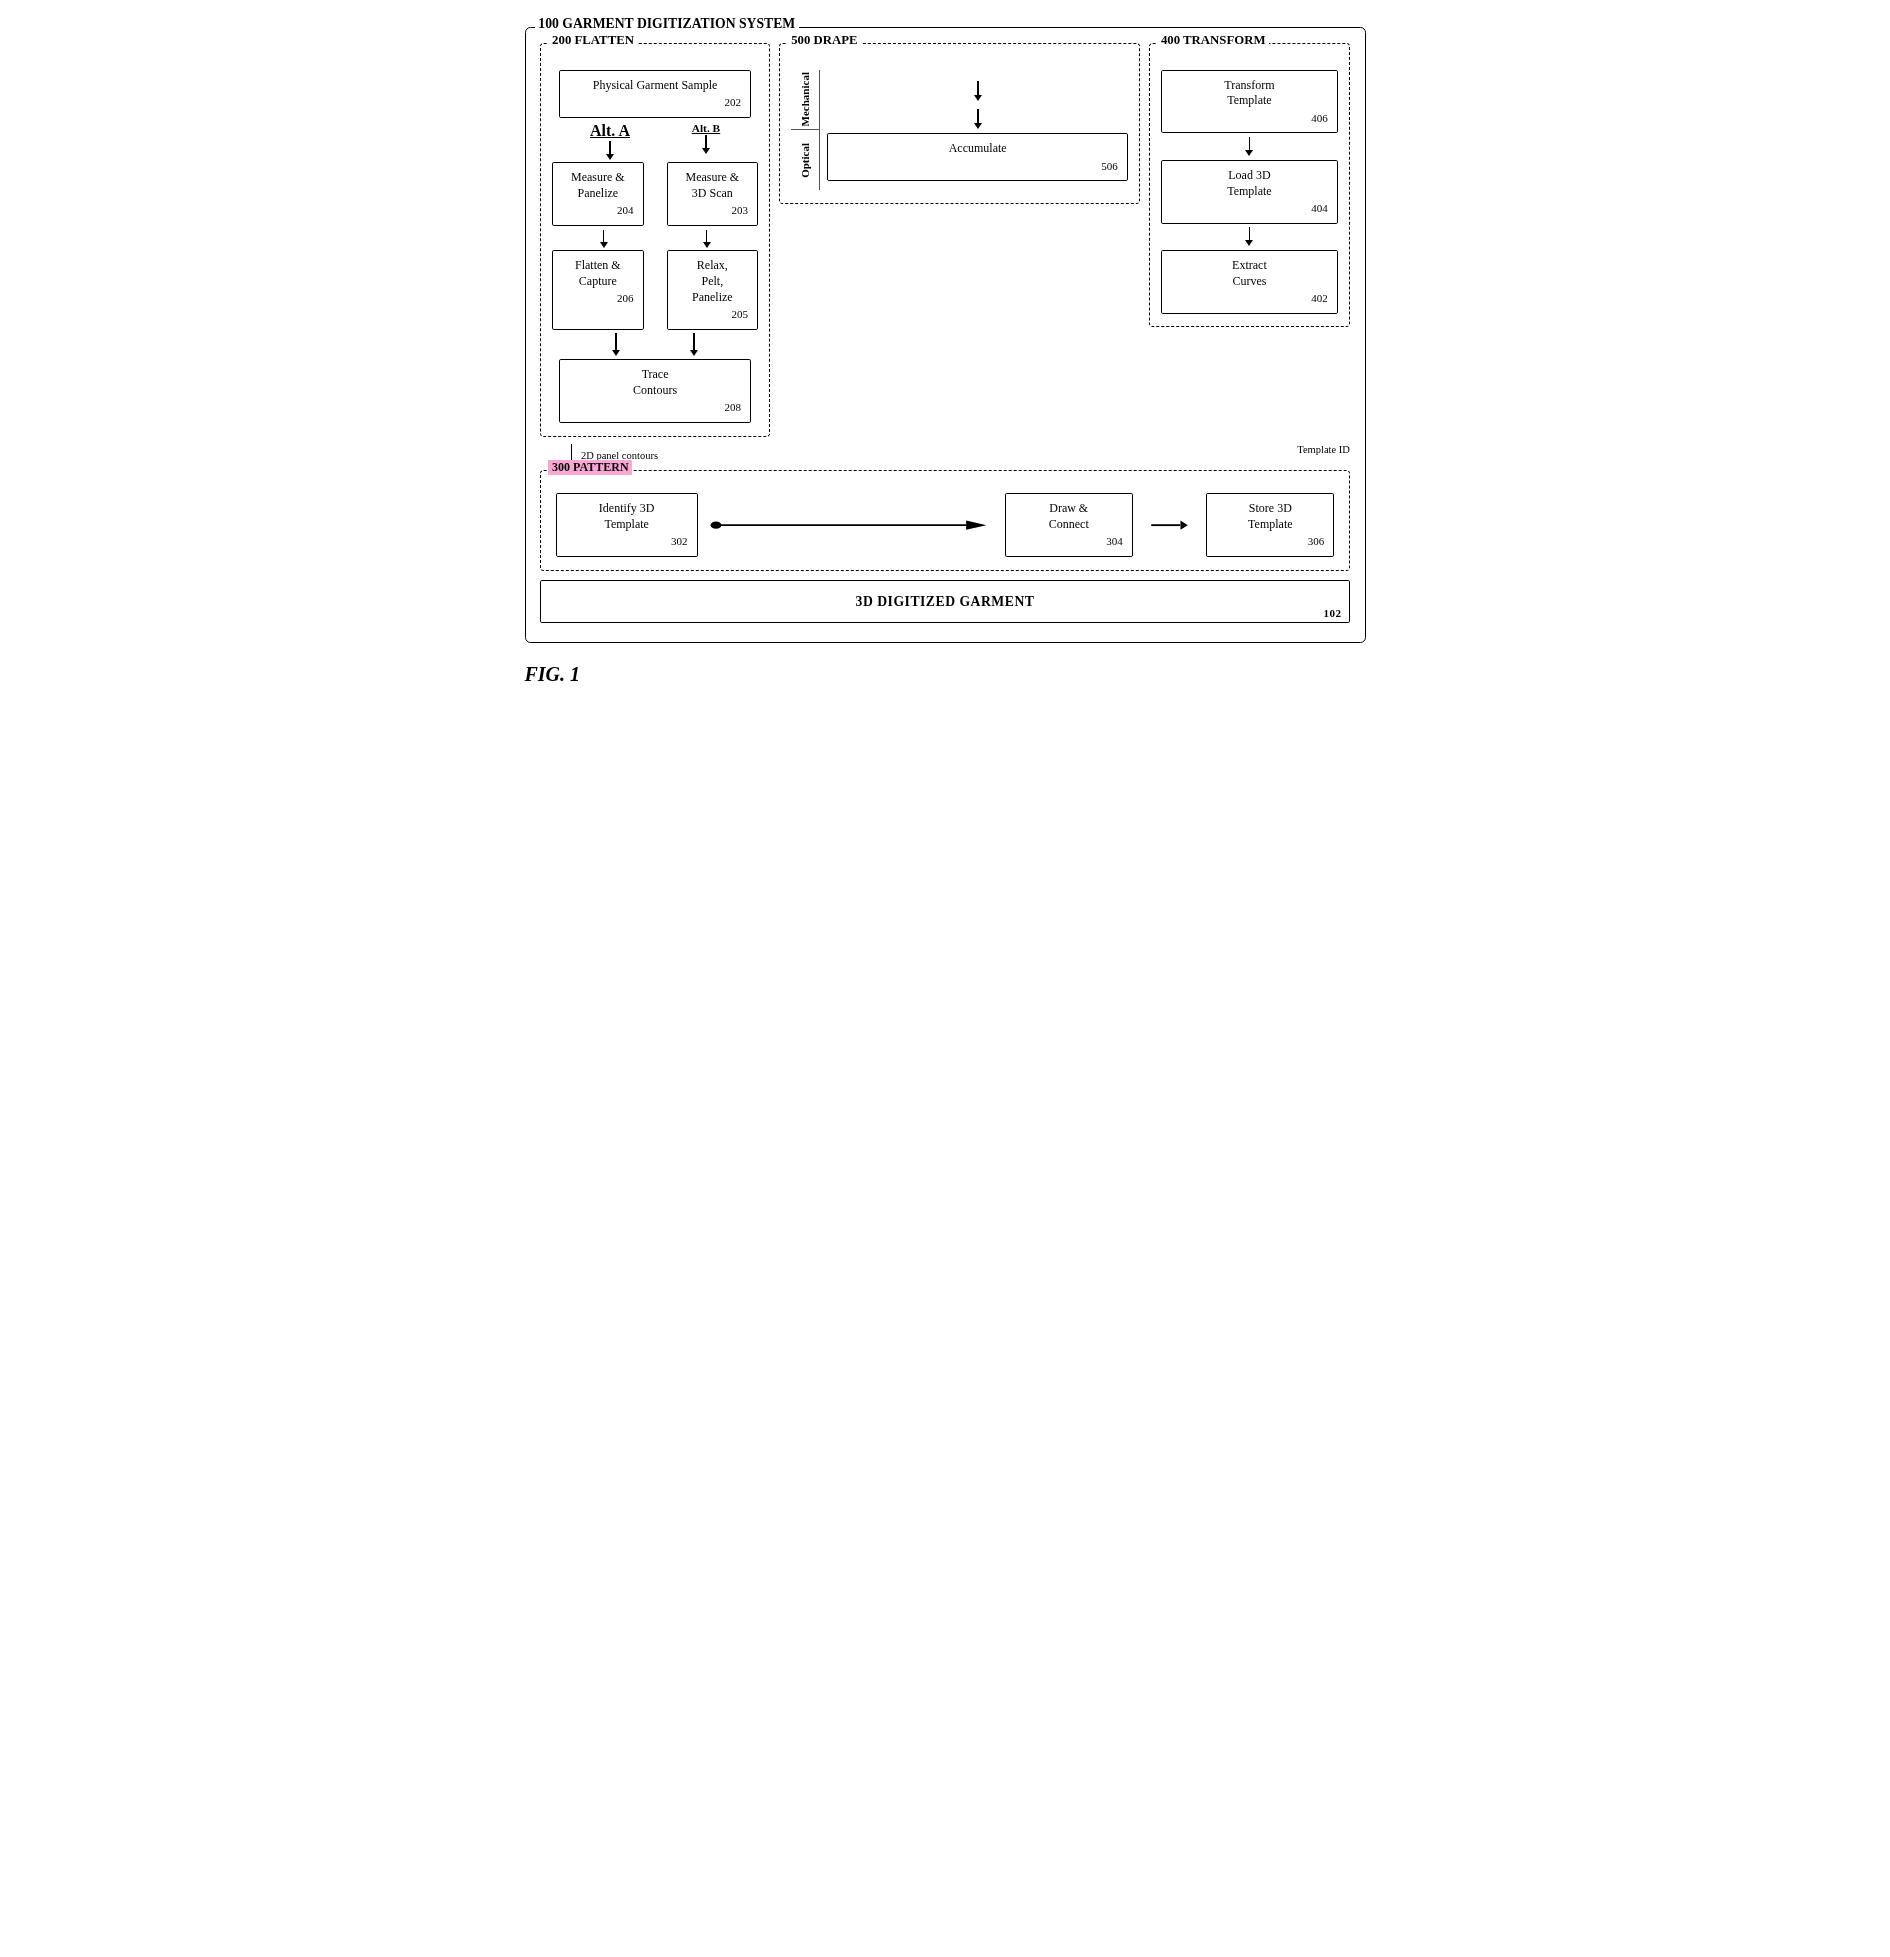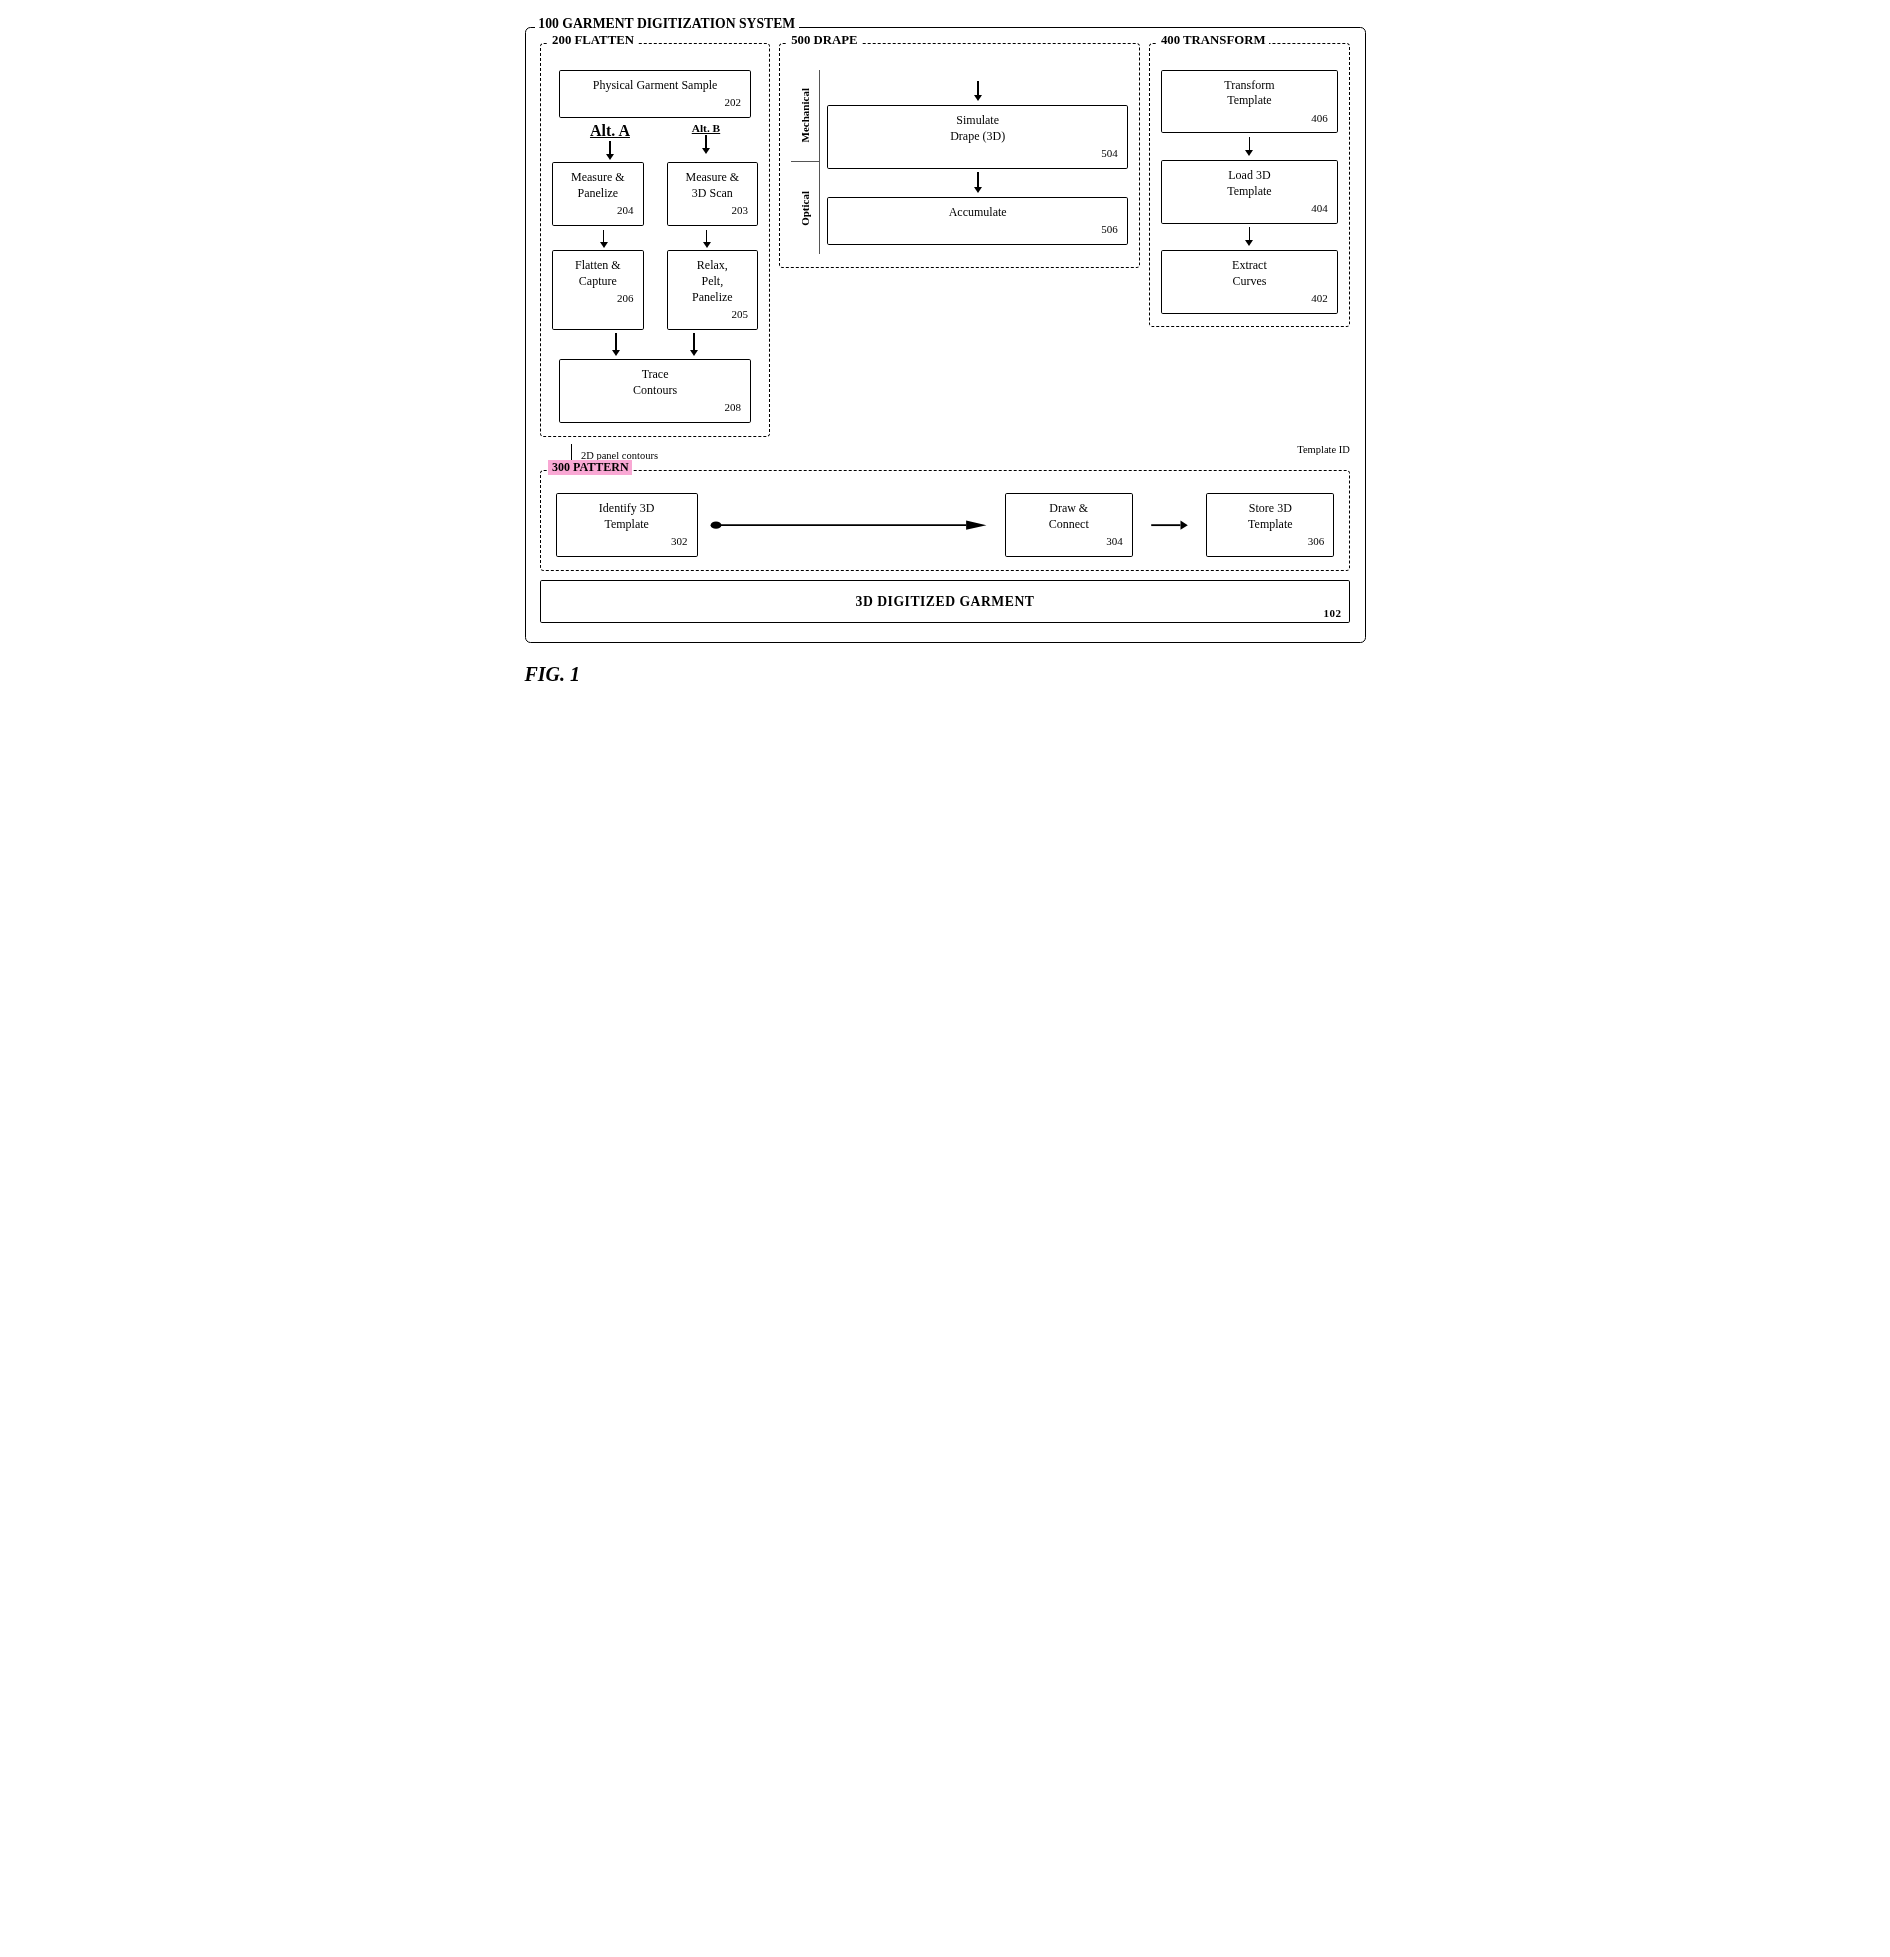--- a/index.html
+++ b/index.html
@@ -287,25 +287,20 @@
           <div class="fc" style="gap:0; flex:1; justify-content:space-evenly;">
 
             <div class="vconn" style="width:100%;">
 
               <div style="height:7.3px;"></div>
             </div>
             <div class="vconn" style="margin-top:3.7px; margin-bottom:3.7px;">
               <div class="vconn-line" style="height:14.6px;"></div>
               <div class="vconn-arrow"></div>
             </div>
-            <div class="node" style="width:100%;">
-              <div style="white-space:pre-line;">Simulate
-Drape (3D)</div>
-              <span class="node-num">504</span>
-            </div>
             <div class="vconn" style="margin-top:3.7px; margin-bottom:3.7px;">
               <div class="vconn-line" style="height:14.6px;"></div>
               <div class="vconn-arrow"></div>
             </div>
             <div class="node" style="width:100%;">
               <div style="white-space:pre-line;">Accumulate</div>
               <span class="node-num">506</span>
             </div>
             <div style="height:9.1px;"></div>
           </div>

